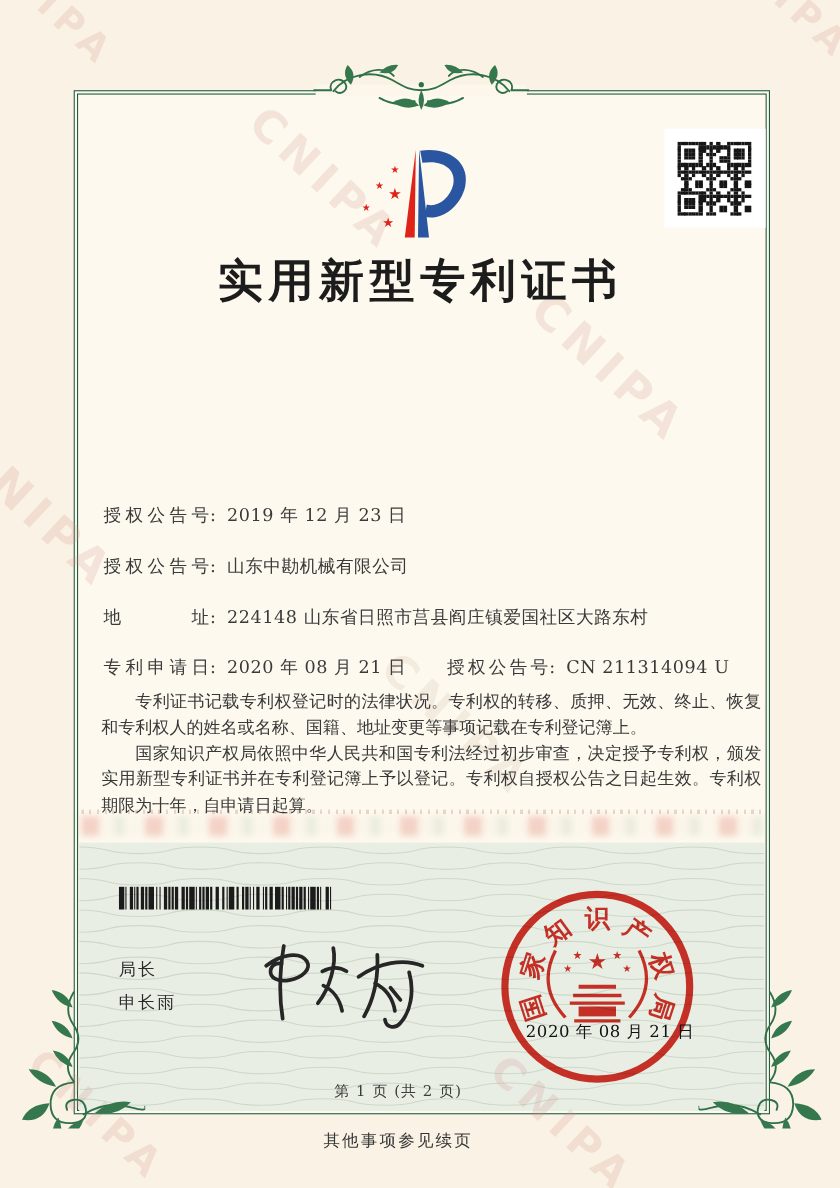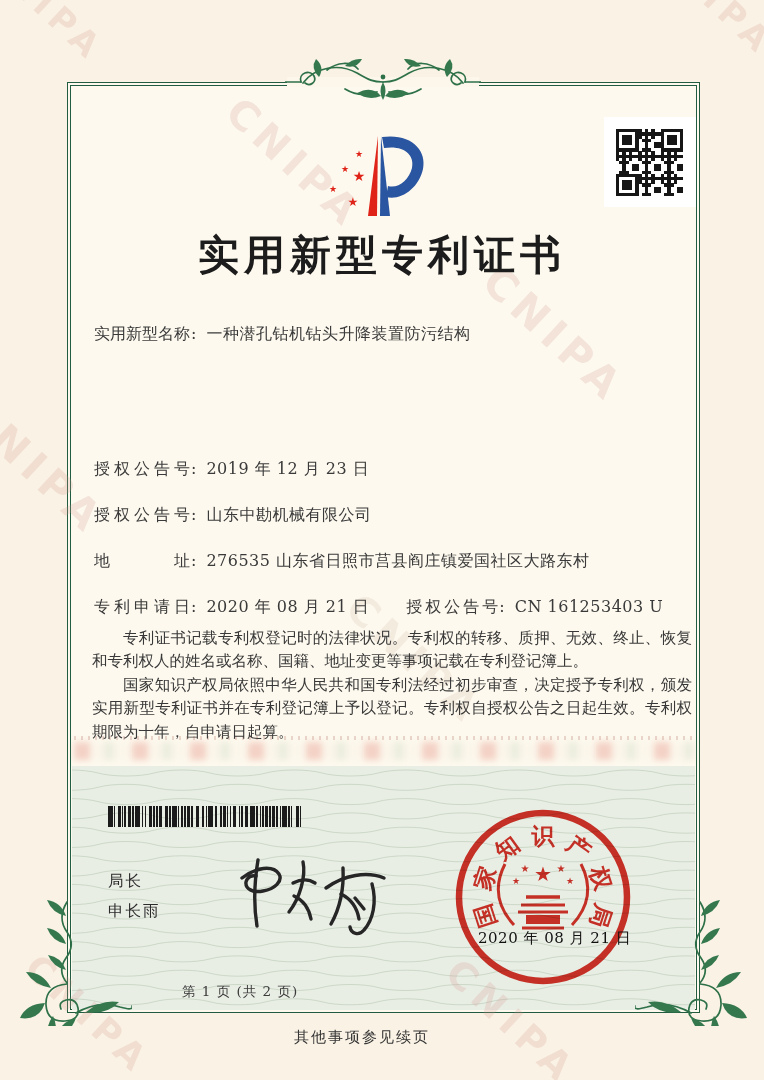--- a/index.html
+++ b/index.html
@@ -60,21 +60,21 @@
 
   .seal{position:absolute;left:448px;top:802px;width:190px;height:190px;z-index:4;opacity:.95;mix-blend-mode:multiply}
   .sealring{fill:none;stroke:#d5281e;stroke-width:6.5}
   .ringtext text{fill:#d5281e;font-size:23px;font-weight:bold;text-anchor:middle;dominant-baseline:central;font-family:"DejaVu Sans",sans-serif}
   .st{fill:#d5281e;text-anchor:middle;font-family:"DejaVu Sans",sans-serif}
   .b{font-size:20px}.s{font-size:10px}.xs{font-size:9px}
   .arc{stroke:#d5281e;stroke-width:3;fill:none}
   .g1{stroke:#d5281e;stroke-width:3.5}.g2{stroke:#d5281e;stroke-width:3}.gf{fill:#d5281e}
   .seal-date{position:absolute;left:478px;top:929px;font-size:15px;letter-spacing:.5px;color:#111;z-index:5}
 
-  .pageinfo{position:absolute;left:182px;top:983px;width:360px;text-align:left;font-size:13.5px;letter-spacing:1px;color:#3b3b3b;z-index:3}
+  .pageinfo{position:absolute;left:182px;top:983px;width:360px;text-align:center;font-size:13.5px;letter-spacing:1px;color:#3b3b3b;z-index:3}
   .note{position:absolute;left:182px;top:1028px;width:360px;text-align:center;font-size:15px;letter-spacing:2px;color:#353535;z-index:3}
 
   .fg path{stroke:#2e7048;stroke-width:1.7;fill:none;stroke-linecap:round}
   .fg .lf{fill:#35784e;stroke:none}
   .dotg{fill:#2e7048}
   .flourish{position:absolute;width:112px;height:126px;z-index:6}
   .fl-left{left:20px;top:900px}
   .fl-right{left:635px;top:900px;transform:scaleX(-1)}
   .ornament{position:absolute;left:285px;top:58px;width:196px;height:50px;z-index:6}
   .bgr{fill:#fcf7ea}
@@ -386,35 +386,32 @@
         <i style="left:28.8px;top:64.0px"></i>
         <i style="left:32.0px;top:64.0px"></i>
         <i style="left:48.0px;top:64.0px"></i>
         <i style="left:51.2px;top:64.0px"></i>
         <i style="left:54.4px;top:64.0px"></i>
       </div>
   </div>
 
   <div class="title">实用新型专利证书</div>
 
-  <div class="row" style="top:324px">
-    <span class="lbl">实用新型名称</span><span class="cl">:</span><span class="val">一种潜孔钻机钻头升降装置防污结构</span>
-  </div>
   <div class="row" style="top:459px">
     <span class="lbl">授权公告号</span><span class="cl">:</span><span class="val">2019 年 12 月 23 日</span>
   </div>
   <div class="row" style="top:505px">
     <span class="lbl">授权公告号</span><span class="cl">:</span><span class="val">山东中勘机械有限公司</span>
   </div>
   <div class="row" style="top:551px">
-    <span class="lbl">地址</span><span class="cl">:</span><span class="val">276535  山东省日照市莒县阎庄镇爱国社区大路东村</span>
+    <span class="lbl">地址</span><span class="cl">:</span><span class="val">224148  山东省日照市莒县阎庄镇爱国社区大路东村</span>
   </div>
   <div class="row" style="top:597px">
     <span class="lbl">专利申请日</span><span class="cl">:</span><span class="val">2020 年 08 月 21 日</span>
-    <span class="lbl lbl2">授权公告号</span><span class="cl">:</span><span class="val">CN 161253403 U</span>
+    <span class="lbl lbl2">授权公告号</span><span class="cl">:</span><span class="val">CN 211314094 U</span>
   </div>
 
   <div class="paras">
     <p>专利证书记载专利权登记时的法律状况。专利权的转移、质押、无效、终止、恢复和专利权人的姓名或名称、国籍、地址变更等事项记载在专利登记簿上。</p>
     <p>国家知识产权局依照中华人民共和国专利法经过初步审查，决定授予专利权，颁发实用新型专利证书并在专利登记簿上予以登记。专利权自授权公告之日起生效。专利权期限为十年，自申请日起算。</p>
   </div>
 
   <div class="barcode"><i style="width:4.800000000000001px;margin-right:1.05px"></i><i style="width:1.6px;margin-right:2.1px"></i><i style="width:3.2px;margin-right:1.05px"></i><i style="width:1.6px;margin-right:1.05px"></i><i style="width:1.6px;margin-right:2.1px"></i><i style="width:3.2px;margin-right:1.05px"></i><i style="width:1.6px;margin-right:1.05px"></i><i style="width:4.800000000000001px;margin-right:2.1px"></i><i style="width:1.6px;margin-right:1.05px"></i><i style="width:1.6px;margin-right:3.1500000000000004px"></i><i style="width:3.2px;margin-right:1.05px"></i><i style="width:1.6px;margin-right:1.05px"></i><i style="width:1.6px;margin-right:1.05px"></i><i style="width:3.2px;margin-right:3.1500000000000004px"></i><i style="width:3.2px;margin-right:1.05px"></i><i style="width:1.6px;margin-right:1.05px"></i><i style="width:4.800000000000001px;margin-right:1.05px"></i><i style="width:1.6px;margin-right:2.1px"></i><i style="width:1.6px;margin-right:1.05px"></i><i style="width:1.6px;margin-right:1.05px"></i><i style="width:3.2px;margin-right:1.05px"></i><i style="width:1.6px;margin-right:3.1500000000000004px"></i><i style="width:3.2px;margin-right:3.1500000000000004px"></i><i style="width:1.6px;margin-right:2.1px"></i><i style="width:1.6px;margin-right:1.05px"></i><i style="width:4.800000000000001px;margin-right:2.1px"></i><i style="width:1.6px;margin-right:3.1500000000000004px"></i><i style="width:1.6px;margin-right:1.05px"></i><i style="width:3.2px;margin-right:1.05px"></i><i style="width:1.6px;margin-right:1.05px"></i><i style="width:1.6px;margin-right:2.1px"></i><i style="width:3.2px;margin-right:2.1px"></i><i style="width:1.6px;margin-right:1.05px"></i><i style="width:1.6px;margin-right:2.1px"></i><i style="width:3.2px;margin-right:2.1px"></i><i style="width:4.800000000000001px;margin-right:1.05px"></i><i style="width:1.6px;margin-right:2.1px"></i><i style="width:1.6px;margin-right:1.05px"></i><i style="width:1.6px;margin-right:1.05px"></i><i style="width:3.2px;margin-right:1.05px"></i><i style="width:1.6px;margin-right:1.05px"></i><i style="width:3.2px;margin-right:1.05px"></i><i style="width:1.6px;margin-right:2.1px"></i><i style="width:1.6px;margin-right:1.05px"></i><i style="width:4.800000000000001px;margin-right:1.05px"></i><i style="width:1.6px;margin-right:1.05px"></i><i style="width:1.6px;margin-right:3.1500000000000004px"></i><i style="width:3.2px;margin-right:1.05px"></i><i style="width:1.6px;margin-right:2.1px"></i><i style="width:1.6px;margin-right:1.05px"></i></div>
 
   <div class="officer-title">局长</div>

